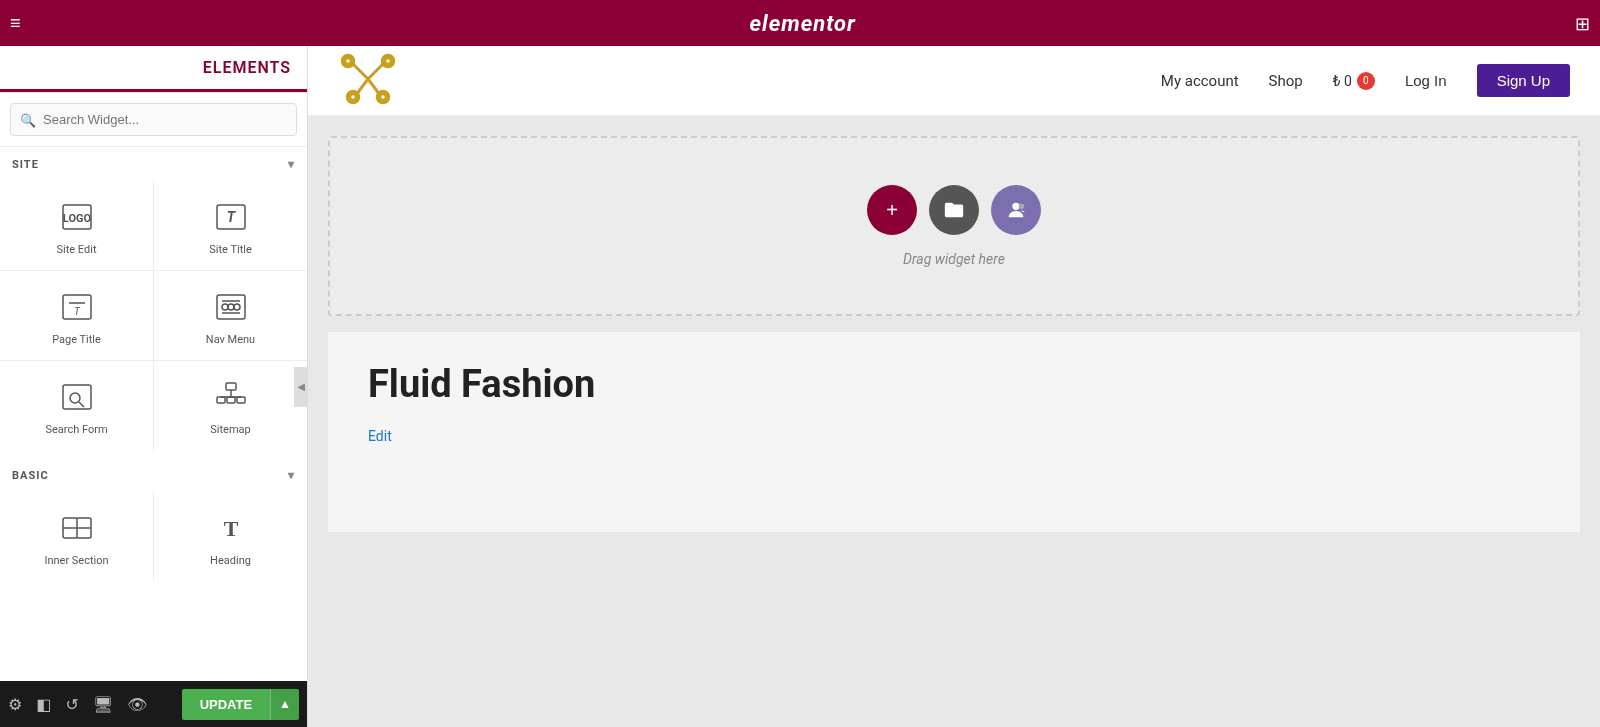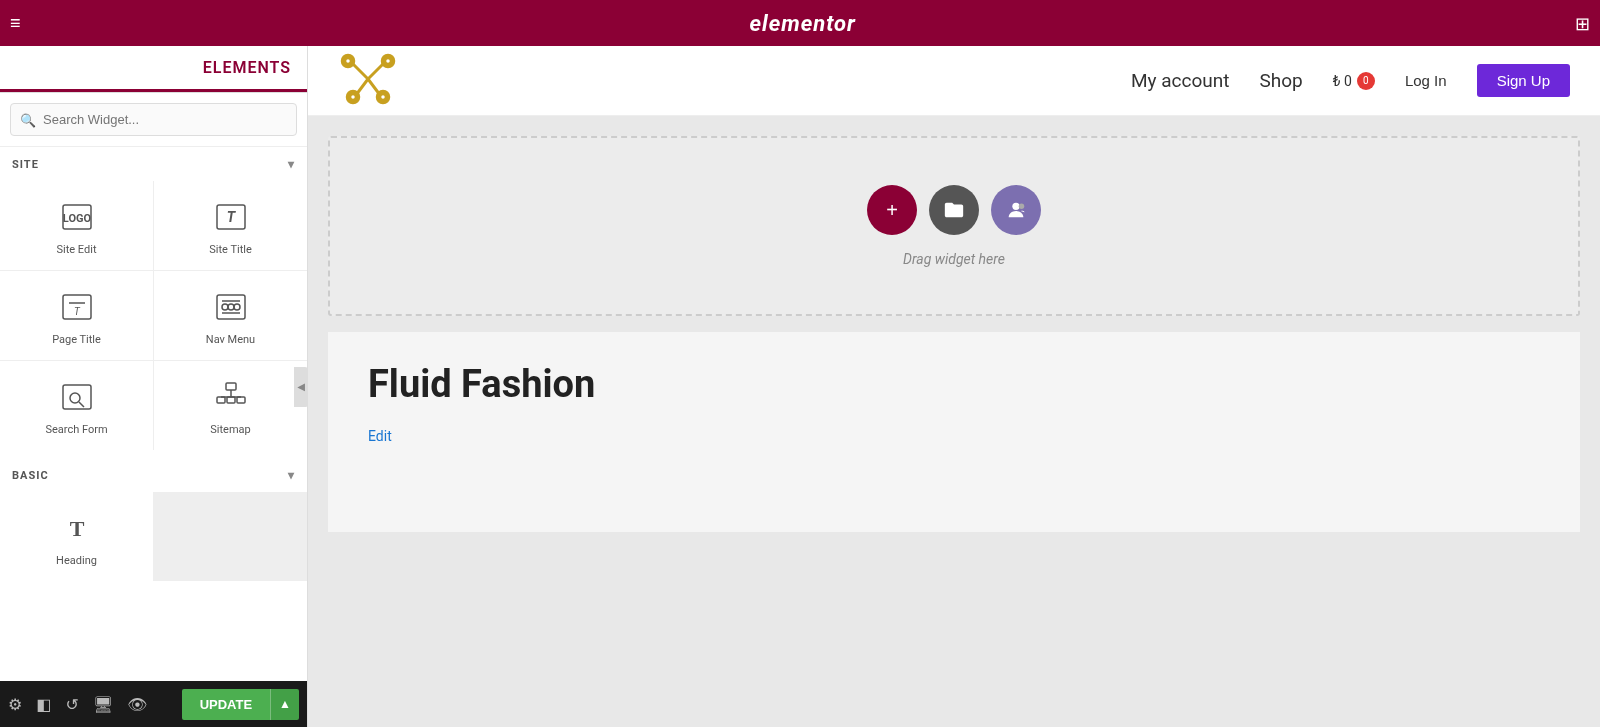--- a/index.html
+++ b/index.html
@@ -199,21 +199,21 @@
     }
     #website-logo-area {
       margin-right: auto;
     }
     #website-nav {
       display: flex;
       align-items: center;
       gap: 30px;
     }
     .nav-link {
-      font-size: 19px;
+      font-size: 15px;
       color: #333;
       cursor: pointer;
       text-decoration: none;
     }
     #cart-area {
       display: flex;
       align-items: center;
       gap: 5px;
       font-size: 14px;
       color: #333;
@@ -230,21 +230,21 @@
       justify-content: center;
     }
     #login-btn {
       font-size: 15px;
       color: #333;
       cursor: pointer;
       background: none;
       border: none;
     }
     #signup-btn {
-      background: #6d28d9;
+      background: #4c1d95;
       color: white;
       border: none;
       padding: 8px 20px;
       border-radius: 3px;
       font-size: 15px;
       cursor: pointer;
       font-weight: 500;
     }
 
     
@@ -428,20 +428,28 @@
 
       </div>
 
       <div class="section-header">
         <span>BASIC</span>
         <span class="chevron">▾</span>
       </div>
 
       <div class="widget-grid">
 
+        <div class="widget-item">
+          <svg class="widget-svg" viewBox="0 0 36 36" fill="none" stroke="#555" stroke-width="1.5">
+            <rect x="4" y="8" width="28" height="20" rx="2"></rect>
+            <line x1="18" y1="8" x2="18" y2="28"></line>
+            <line x1="4" y1="18" x2="32" y2="18"></line>
+          </svg>
+          <span class="widget-label">Inner Section</span>
+        </div>
 
         <div class="widget-item">
           <svg class="widget-svg" viewBox="0 0 36 36" fill="none" stroke="#555" stroke-width="1.5">
             <text x="18" y="26" text-anchor="middle" font-size="22" fill="#555" stroke="none" font-weight="bold" font-family="serif">T</text>
           </svg>
           <span class="widget-label">Heading</span>
         </div>
       </div>
 
     </div>

